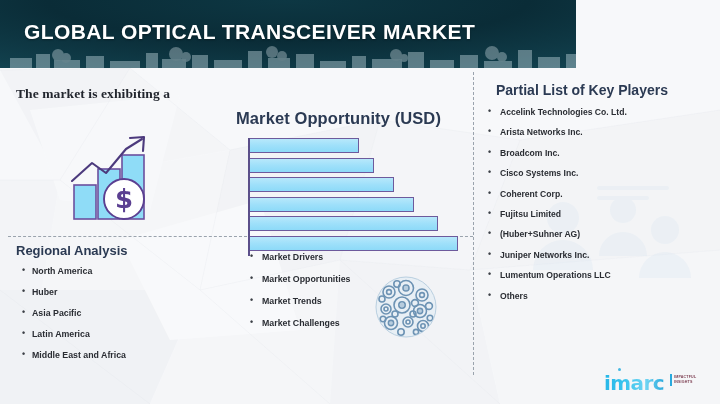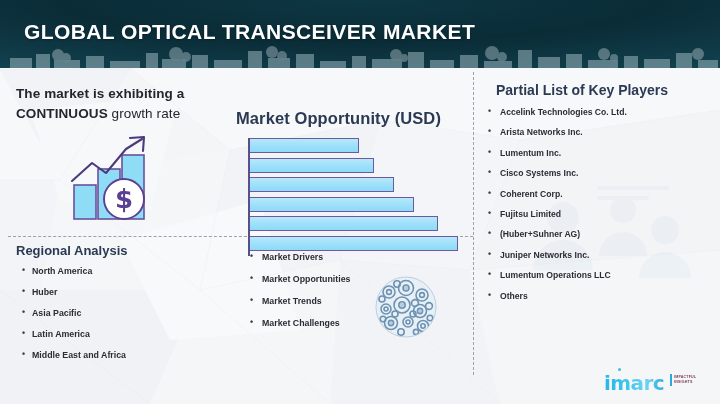--- a/index.html
+++ b/index.html
@@ -11,21 +11,21 @@
   #slide{
     position:relative;width:720px;height:404px;overflow:hidden;
     background:#f4f5f7;
   }
   
   .bg-poly{position:absolute;inset:0;overflow:hidden;}
   .bg-poly svg{position:absolute;inset:0;width:720px;height:404px;}
 
   
   .header{
-    position:absolute;left:0;top:0;width:720px;height:68px;
+    position:absolute;left:0;top:0;width:576px;height:68px;
     background:
       radial-gradient(110% 160% at 50% 0%, #0d3743 0%, #0a2c37 38%, #113f4c 72%, #17586b 100%);
     overflow:hidden;
   }
   .header .skyline{position:absolute;left:0;bottom:0;width:720px;height:26px;opacity:.40;}
   .header-title{
     position:absolute;left:24px;top:20px;
     font-size:21px;font-weight:700;color:#ffffff;letter-spacing:.4px;
     text-shadow:0 1px 2px rgba(0,0,0,.35);
     white-space:nowrap;
@@ -54,21 +54,21 @@
     position:relative;padding-left:14px;
     color:#2c2f36;font-weight:700;
     white-space:nowrap;
   }
   .bullet-list li .bul{
     position:absolute;left:2px;top:0;color:#3b3f46;font-weight:700;
   }
   .bullet-list li.nobullet{padding-left:14px;}
 
   
-  .blk-headline{position:absolute;left:16px;top:84px;width:210px;}
+  .blk-headline{position:absolute;left:16px;top:84px;width:210px;font-family:Liberation Serif, serif;}
   .blk-headline .l1{font-size:13.5px;color:#22262e;font-weight:600;line-height:20px;letter-spacing:.1px;}
   .blk-headline .l2{font-size:13.5px;color:#22262e;line-height:20px;letter-spacing:.1px;}
   .blk-headline .l2 b{font-weight:800;}
   .growth-icon{position:absolute;left:68px;top:133px;width:96px;height:92px;}
 
   
   .blk-chart{position:absolute;left:236px;top:82px;width:230px;margin-top:27px;}
   .blk-chart .sec-title{font-size:16.5px;letter-spacing:.1px;}
   .chart-area{position:relative;margin-top:10px;height:118px;padding-left:12px;}
   .chart-axis{position:absolute;left:12px;top:0;width:2px;height:118px;background:#5b4f8a;}
@@ -226,21 +226,20 @@
       <rect x="92" y="8" width="72" height="4" rx="2"></rect>
       <rect x="92" y="18" width="52" height="4" rx="2"></rect>
     </g>
   </svg>
 
   <div class="v-divider"></div>
   <div class="h-divider"></div>
 
   <div class="blk-headline">
     <div class="l1">The market is exhibiting a</div>
-    <div class="l2"><b>CONTINUOUS</b><span> growth rate</span></div>
   </div>
 
   <svg class="growth-icon" viewBox="0 0 96 92" aria-hidden="true">
     <rect x="6" y="52" width="22" height="34" fill="#8fdcf7" stroke="#6b4f9e" stroke-width="1.6"></rect>
     <rect x="30" y="36" width="22" height="50" fill="#8fdcf7" stroke="#6b4f9e" stroke-width="1.6"></rect>
     <rect x="54" y="22" width="22" height="64" fill="#8fdcf7" stroke="#6b4f9e" stroke-width="1.6"></rect>
     <polyline points="4,48 24,30 38,40 58,16 74,6" fill="none" stroke="#4c3a7d" stroke-width="2.1" stroke-linecap="round" stroke-linejoin="round"></polyline>
     <polyline points="62,5 76,4 75,18" fill="none" stroke="#4c3a7d" stroke-width="2.1" stroke-linecap="round" stroke-linejoin="round"></polyline>
     <circle cx="56" cy="66" r="20" fill="#ffffff" stroke="#5b3f91" stroke-width="1.9"></circle>
     <text x="56" y="75" text-anchor="middle" font-size="26" font-weight="700" font-family="DejaVu Sans, sans-serif" fill="#5b3f91">$</text>
@@ -269,21 +268,21 @@
           <div class="bar" style="width: 96.3636%;"></div>
         </div>
     </div>
   </div>
 
   <div class="blk-players">
     <div class="sec-title">Partial List of Key Players</div>
     <ul class="bullet-list" id="players-list">
         <li><span class="bul">•</span><span>Accelink Technologies Co. Ltd.</span></li>
         <li><span class="bul">•</span><span>Arista Networks Inc.</span></li>
-        <li><span class="bul">•</span><span>Lumentum Inc.</span></li>
+        <li><span class="bul">•</span><span>Broadcom Inc.</span></li>
         <li><span class="bul">•</span><span>Cisco Systems Inc.</span></li>
         <li><span class="bul">•</span><span>Coherent Corp.</span></li>
         <li><span class="bul">•</span><span>Fujitsu Limited</span></li>
         <li><span class="bul">•</span></li>
         <li class="nobullet"><span>(Huber+Suhner AG)</span></li>
         <li><span class="bul">•</span><span>Juniper Networks Inc.</span></li>
         <li><span class="bul">•</span><span>Lumentum Operations LLC</span></li>
         <li><span class="bul">•</span><span>Others</span></li>
       </ul>
   </div>

